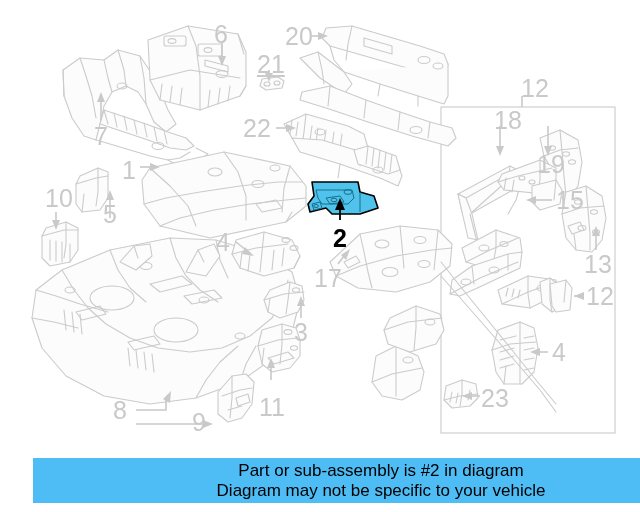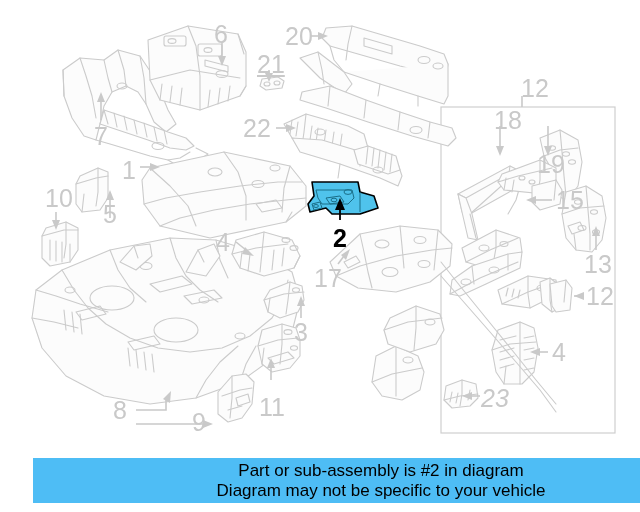--- a/index.html
+++ b/index.html
@@ -491,21 +491,21 @@
     <div class="lbl" style="left:584px;top:252px;">13</div>
     <div class="lbl" style="left:586px;top:284px;">12</div>
     <div class="lbl" style="left:556px;top:188px;">15</div>
     <div class="lbl" style="left:552px;top:340px;">4</div>
     <div class="lbl" style="left:314px;top:266px;">17</div>
     <div class="lbl" style="left:494px;top:108px;">18</div>
     <div class="lbl" style="left:537px;top:108px;margin-top:44px;">19</div>
     <div class="lbl" style="left:285px;top:24px;">20</div>
     <div class="lbl" style="left:257px;top:52px;text-decoration:underline;">21</div>
     <div class="lbl" style="left:232px;top:116px;margin-left:11px;">22</div>
-    <div class="lbl" style="left:481px;top:386px;font-style:italic;">23</div>
+    <div class="lbl" style="left:481px;top:386px;">23</div>
   </div>
 
   <div id="banner">
     <div class="bl">Part or sub-assembly is #2 in diagram</div>
     <div class="bl">Diagram may not be specific to your vehicle</div>
   </div>
 
 </div>
 
 </body></html>

